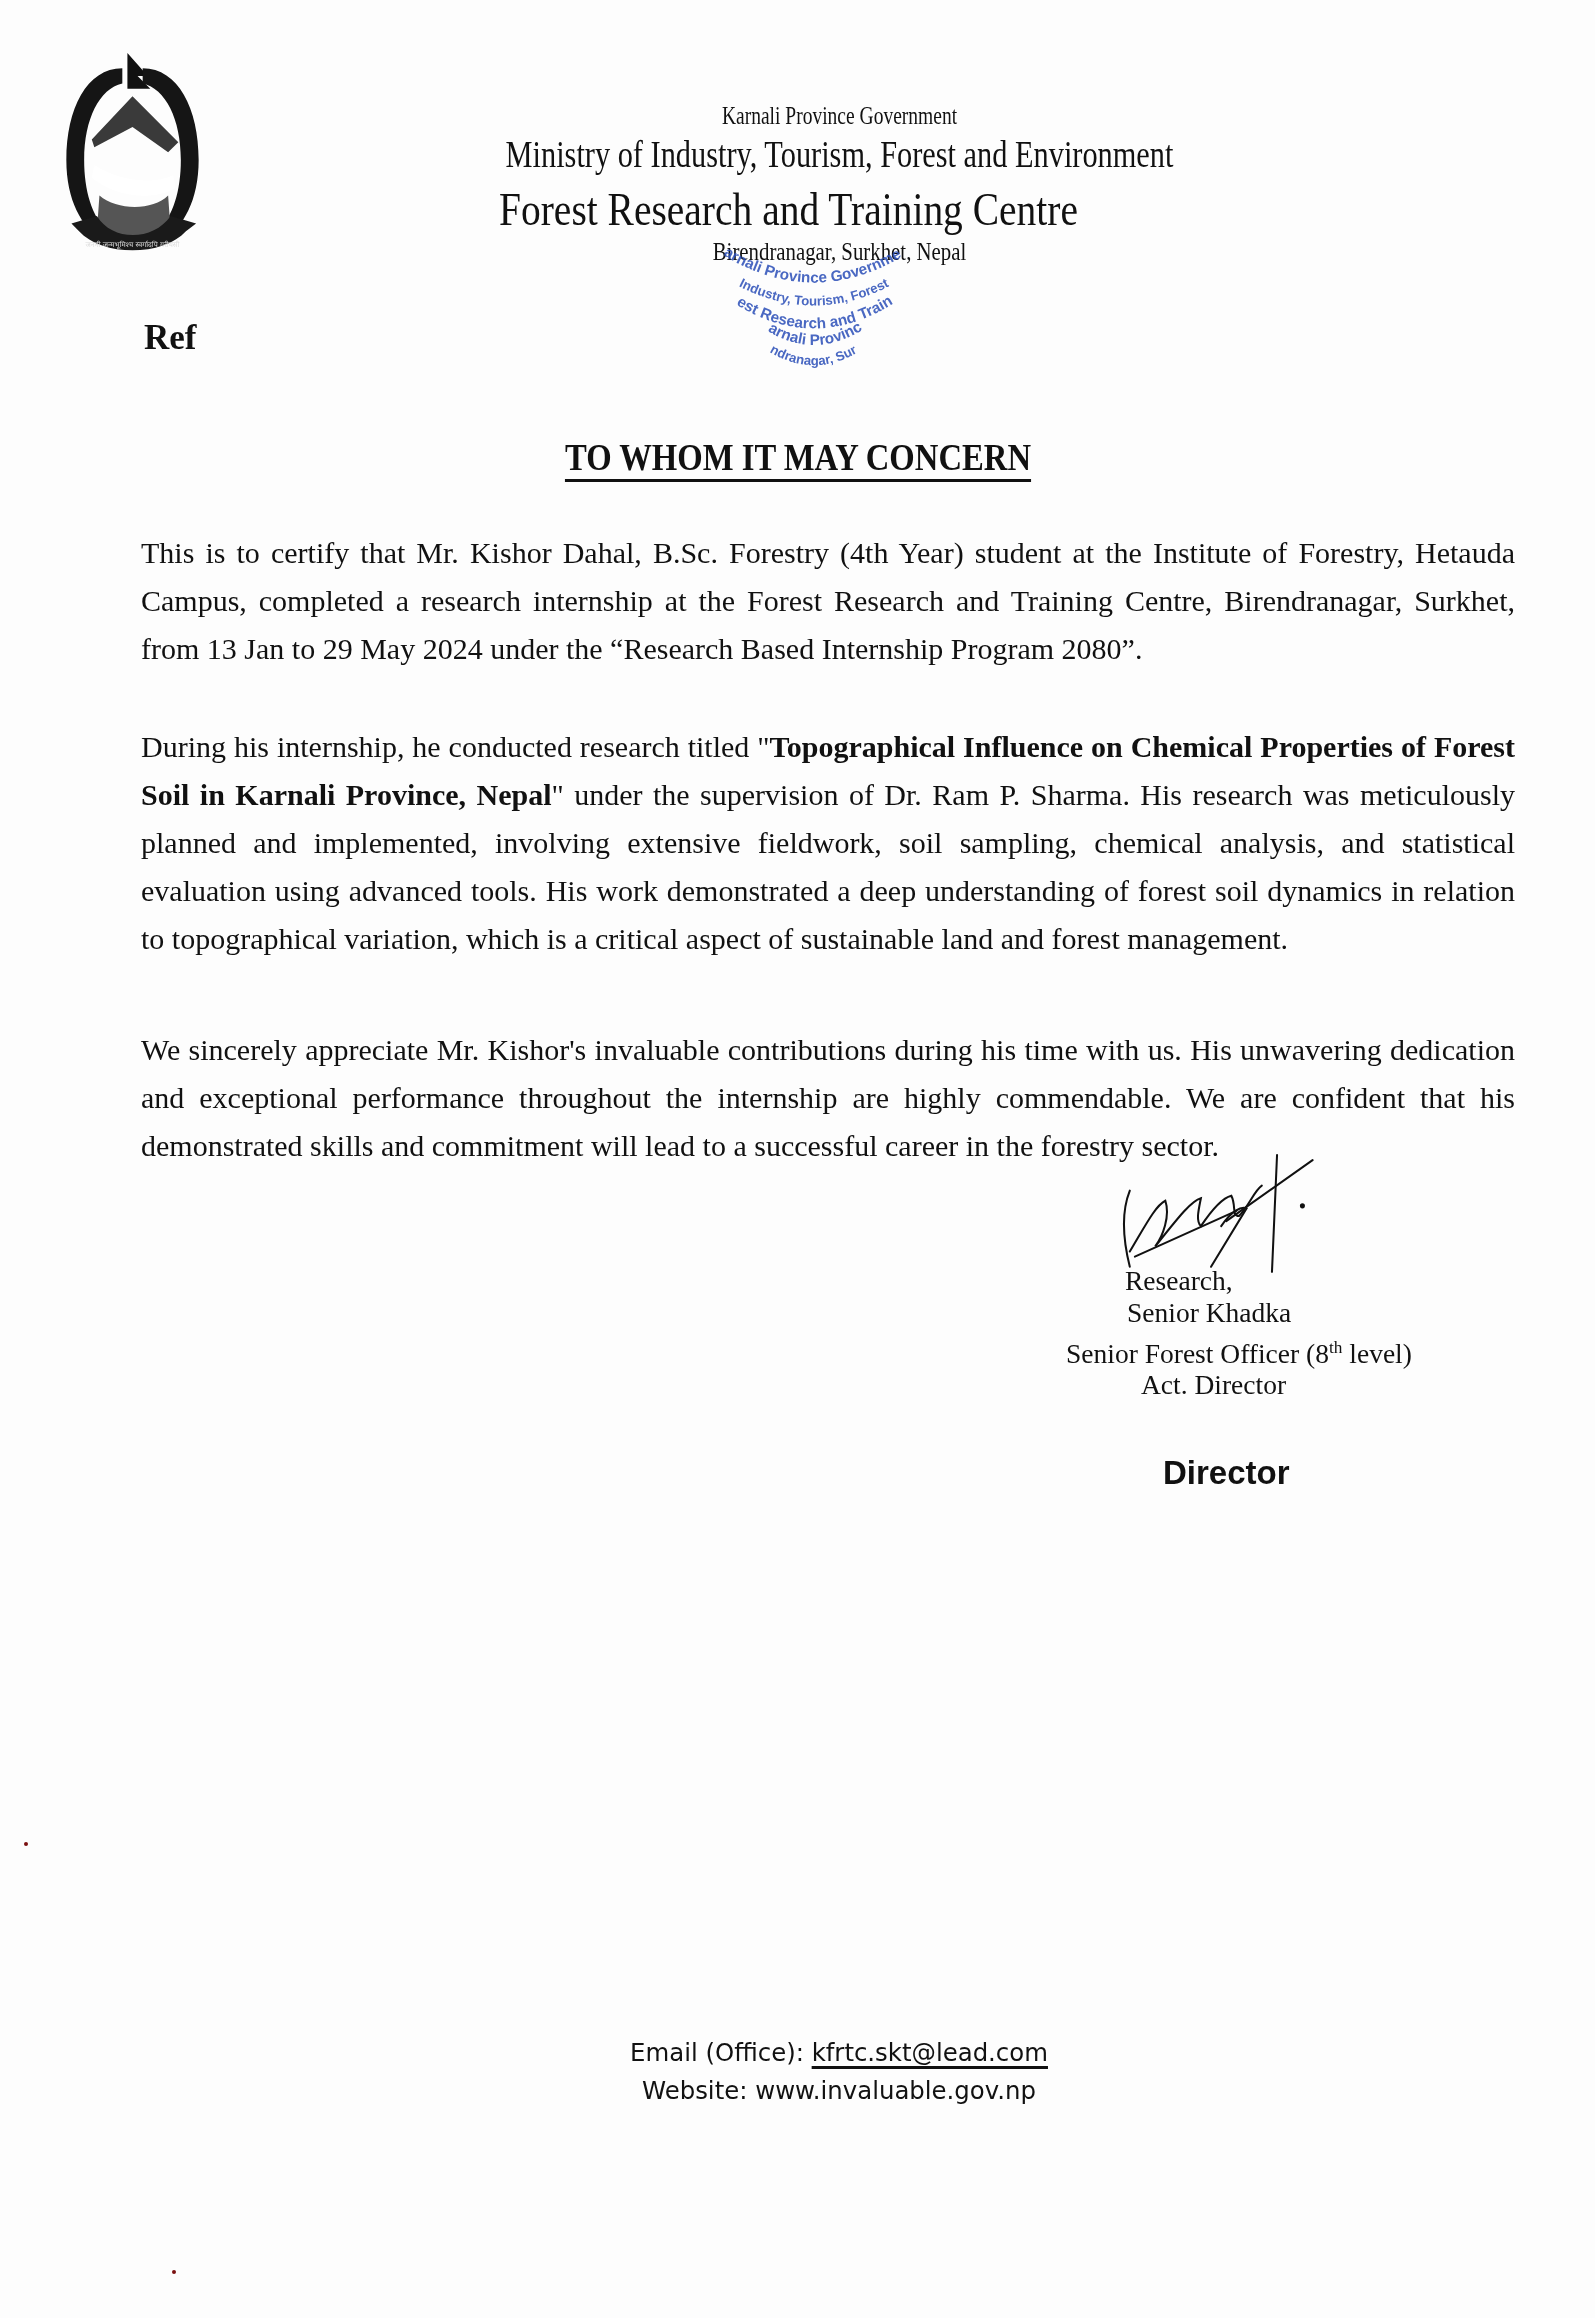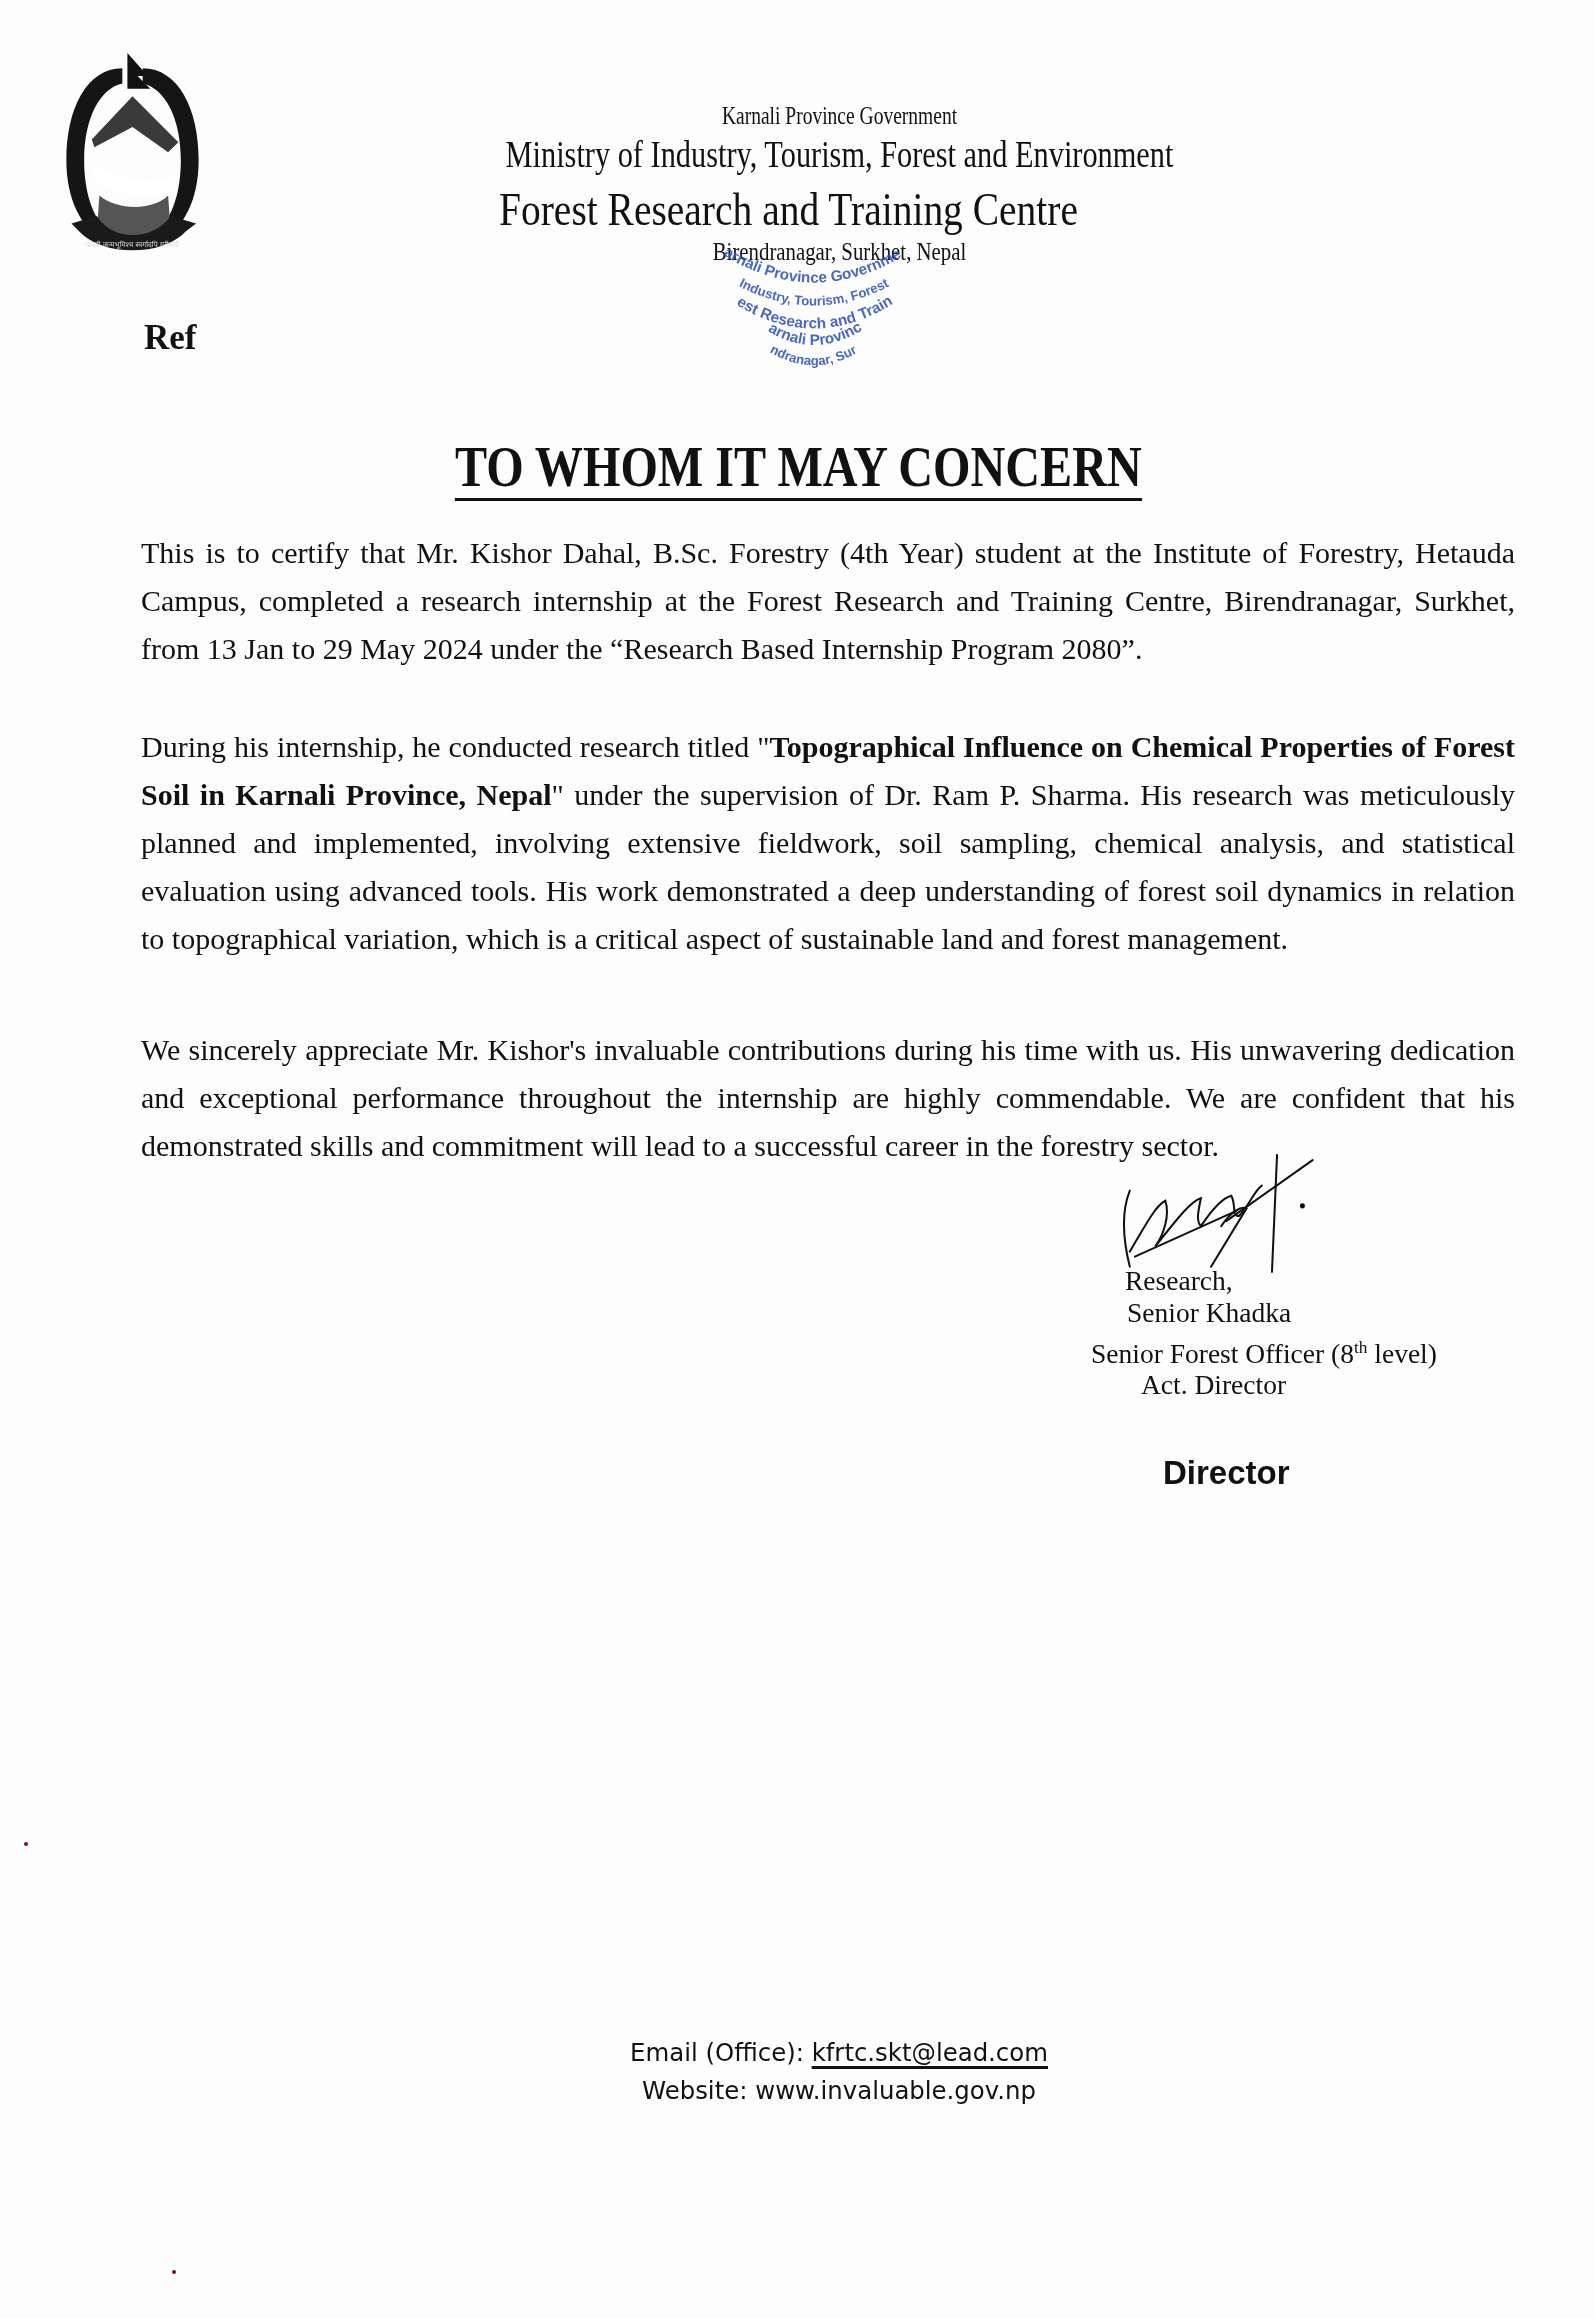--- a/index.html
+++ b/index.html
@@ -13,36 +13,36 @@
   .emblem { left: 51px; top: 48px; width: 163px; height: 229px; }
   .ref { left: 144px; top: 310px; font-size: 35px; font-weight: bold; margin-top: 8px; }
   .hdr { left: 356px; width: 967px; text-align: center; white-space: nowrap; }
   .hdr-gov { top: 102px; font-size: 24.4px; transform: scaleX(0.8); }
   .hdr-min { top: 133px; font-size: 37px; transform: scaleX(0.82); }
   .hdr-org { top: 182px; font-size: 47px; transform: scaleX(0.84); left: 305px; width: 967px; }
   .hdr-addr { top: 237px; font-size: 25.4px; transform: scaleX(0.82); }
   .stamp { left: 692px; top: 224px; width: 244px; height: 163px; opacity: 0.85; }
   .title {
     left: 0; width: 1596px; top: 435px; text-align: center;
-    font-size: 56px; font-weight: bold;
+    font-size: 38px; font-weight: bold;
   }
   .title span { display: inline-block; transform: scaleX(0.86); border-bottom: 3.1px solid #111; padding-bottom: 1px; line-height: 1.05; }
   .para {
     left: 141px; width: 1374px; font-size: 30px; line-height: 48px;
     text-align: justify;
   }
   .p1 { top: 529px; }
   .p2 { top: 723px; }
   .p3 { top: 997px; margin-top: 29px; }
   .para b { font-weight: bold; }
   .sig { left: 1109px; top: 1150px; width: 265px; height: 132px; }
   .closing { left: 1069px; width: 458px; font-size: 27.5px; line-height: 37px; }
   .c-sincerely { top: 1262px; left: 1125px; }
   .c-name { top: 1294px; left: 1127px; }
-  .c-title { top: 1329px; left: 1066px; margin-left: 25px; }
+  .c-title { top: 1329px; left: 1066px; }
   .c-title sup { font-size: 17.3px; }
   .c-act { top: 1366px; left: 1141px; }
   .director {
     left: 1163px; top: 1430px; font-size: 33px; font-weight: bold;
     font-family: "Liberation Sans", "DejaVu Sans", sans-serif;
     margin-top: 24px;
   }
   .footer {
     left: 0; width: 1596px; text-align: center;
     font-family: "DejaVu Sans", "Liberation Sans", sans-serif;

